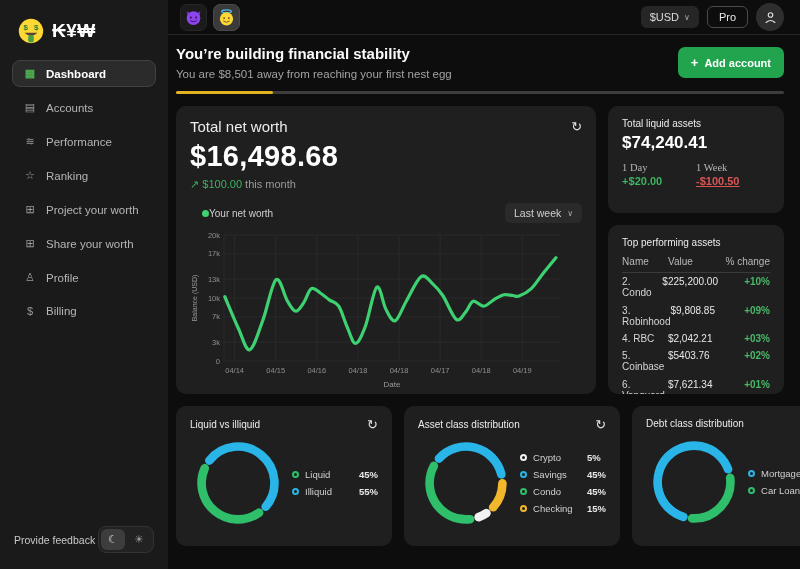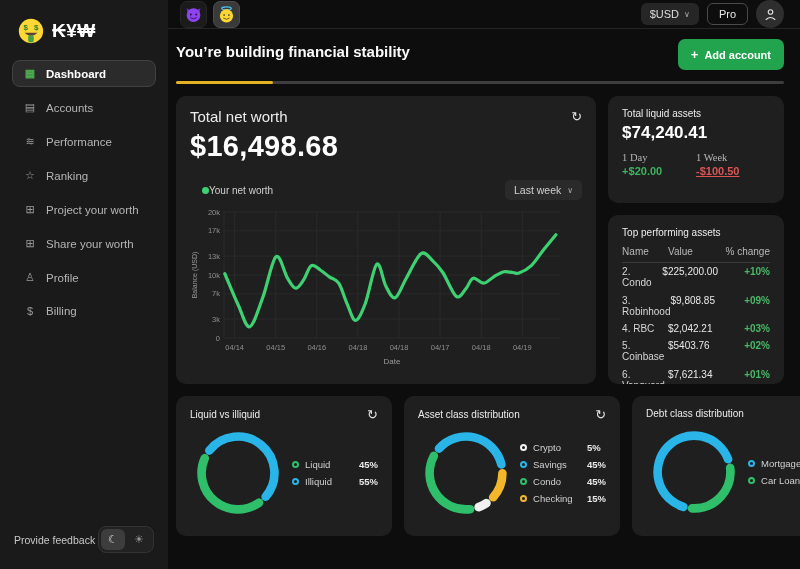--- a/index.html
+++ b/index.html
@@ -19,21 +19,21 @@
   .nav-item.active { background:#2b2b2b; border-color:#414141; color:#fff; font-weight:bold; }
   .nav-icon { width:14px; text-align:center; font-size:11px; color:#9a9a9a; }
   .nav-item.active .nav-icon { color:#4caf50; }
   .sidebar-footer { margin-top:auto; display:flex; align-items:center; justify-content:space-between; font-size:10.5px; color:#c9c9c9; padding:0 2px; }
   .theme-toggle { display:flex; background:#222; border:1px solid #333; border-radius:8px; padding:2px; gap:2px; }
   .theme-toggle button { background:transparent; border:none; color:#9a9a9a; font-size:11px; width:24px; height:21px; border-radius:6px; cursor:pointer; line-height:1; }
   .theme-toggle button.on { background:#3d3d3d; color:#eee; }
 
   
   main { flex:1; display:flex; flex-direction:column; min-width:0; }
-  .topbar { height:29px; display:flex; align-items:center; justify-content:space-between; padding:0 16px 0 12px; border-bottom:1px solid #242424; flex-shrink:0; }
+  .topbar { height:35px; display:flex; align-items:center; justify-content:space-between; padding:0 16px 0 12px; border-bottom:1px solid #242424; flex-shrink:0; }
   .emoji-row { display:flex; gap:6px; }
   .emoji-btn { width:27px; height:27px; border-radius:7px; display:flex; align-items:center; justify-content:center; background:#1b1b1b; border:1px solid #262626; cursor:pointer; padding:0; }
   .emoji-btn.selected { background:#3a3a3a; border-color:#4a4a4a; }
   .topbar-right { display:flex; align-items:center; gap:8px; }
   .currency-pill { background:#262626; color:#ddd; font-size:11px; padding:5px 9px; border-radius:6px; display:flex; gap:5px; align-items:center; border:none; cursor:pointer; }
   .chev { font-size:8px; color:#aaa; }
   .pro-badge { border:1px solid #4a4a4a; color:#e8e8e8; font-size:11px; padding:4px 11px; border-radius:6px; background:transparent; cursor:pointer; }
   .avatar { width:28px; height:28px; border-radius:50%; background:#2e2e2e; display:flex; align-items:center; justify-content:center; border:none; cursor:pointer; }
 
   .page-header { padding:10px 16px 0 8px; flex-shrink:0; }
@@ -188,40 +188,46 @@
             </svg>
           </span>
         </button>
       </div>
     </div>
 
     <div class="page-header">
       <div class="ph-row">
         <div>
           <div class="ph-title">You’re building financial stability</div>
+          <div class="ph-sub">You are $8,501 away from reaching your first nest egg</div>
         </div>
         <button class="add-account">
           <span style="font-size:13px;">+</span>
           <span>Add account</span>
         </button>
       </div>
       <div class="progress">
         <div class="progress-fill" id="progress-fill" style="width: 16%;"></div>
       </div>
     </div>
 
     <div class="content">
       <div class="row-top">
 
         <div class="card net-card">
           <div class="card-head">
             <span class="card-title">Total net worth</span>
             <button class="refresh-btn">↻</button>
           </div>
           <div class="net-value">$16,498.68</div>
+          <div class="net-delta">
+            <span class="green">↗</span>
+            <span class="green">$100.00</span>
+            <span>this month</span>
+          </div>
           <div class="legend-row">
             <span class="legend-item">
               <span class="dot" id="net-legend-dot" style="background: rgb(62, 209, 114);"></span>
               <span>Your net worth</span>
             </span>
             <button class="range-pill">
               <span>Last week</span>
               <span class="chev">∨</span>
             </button>
           </div>

